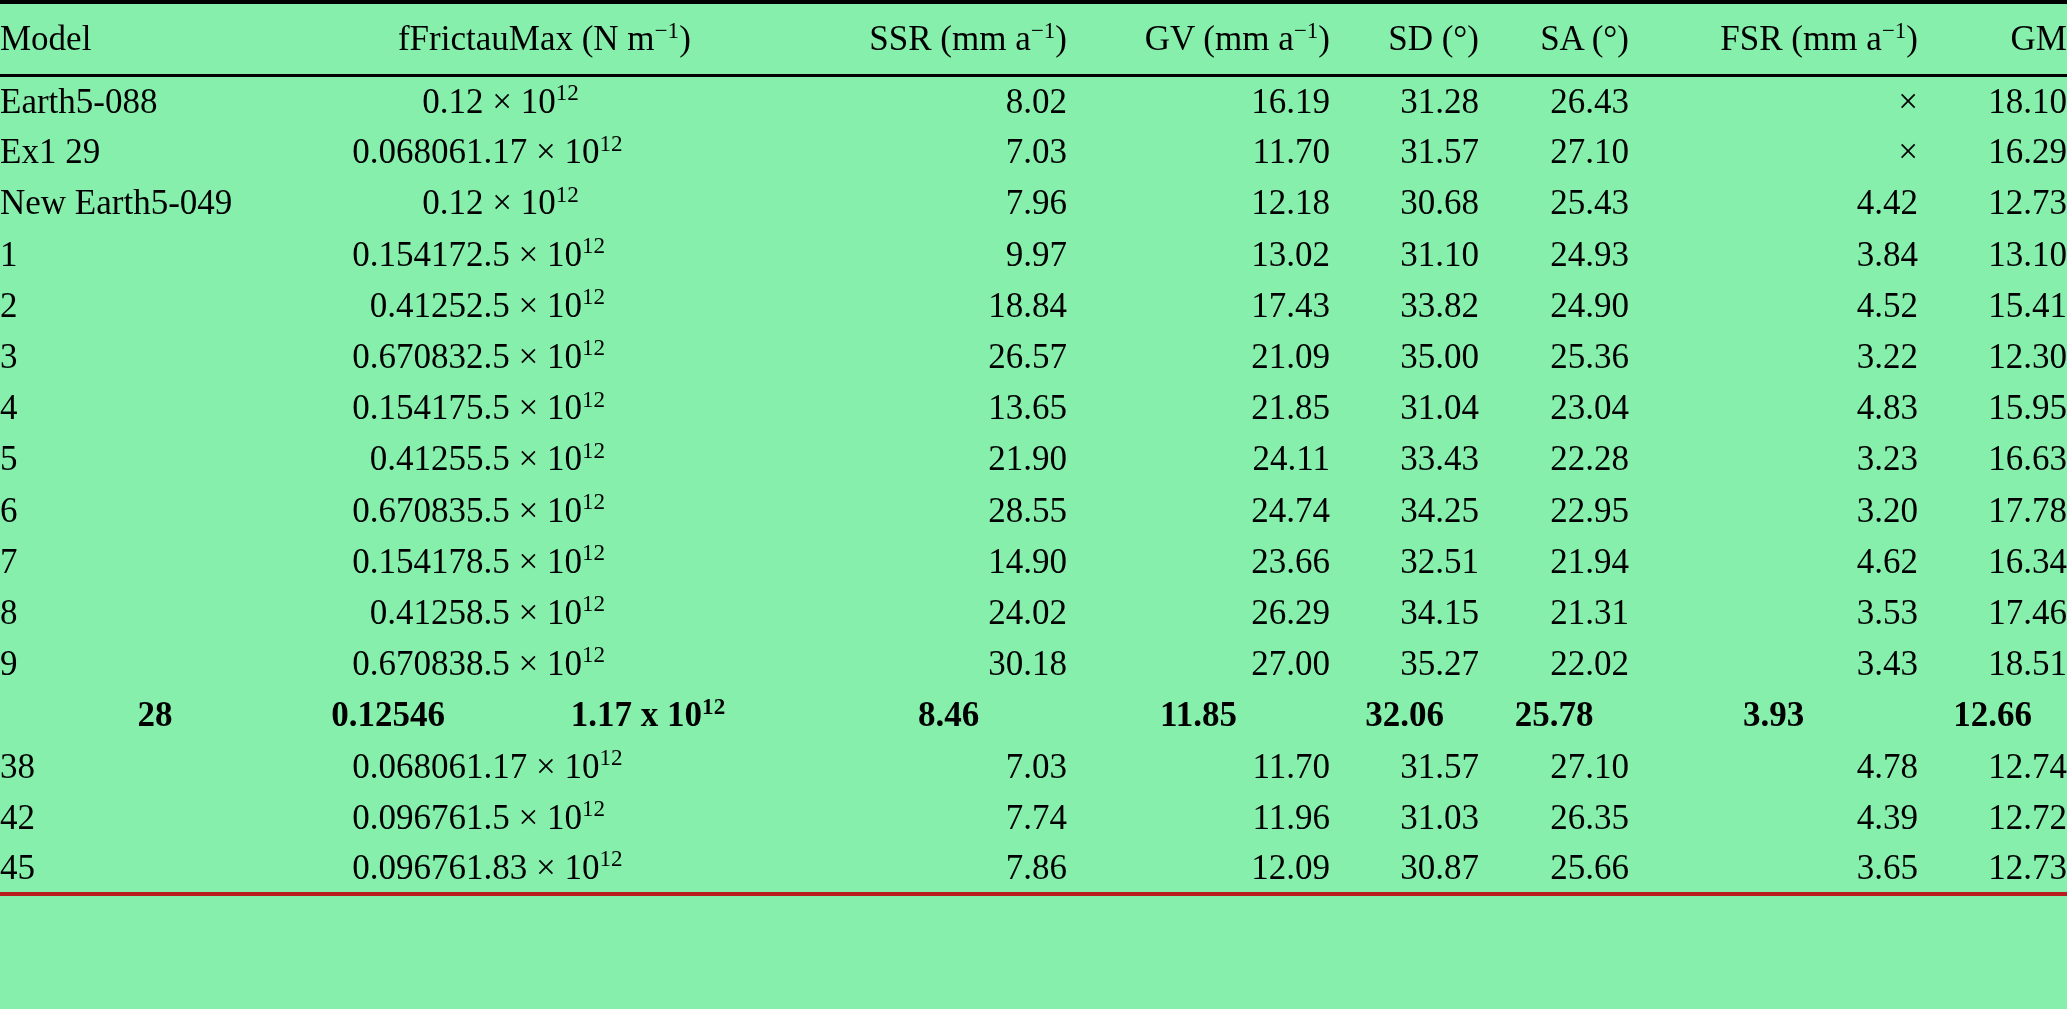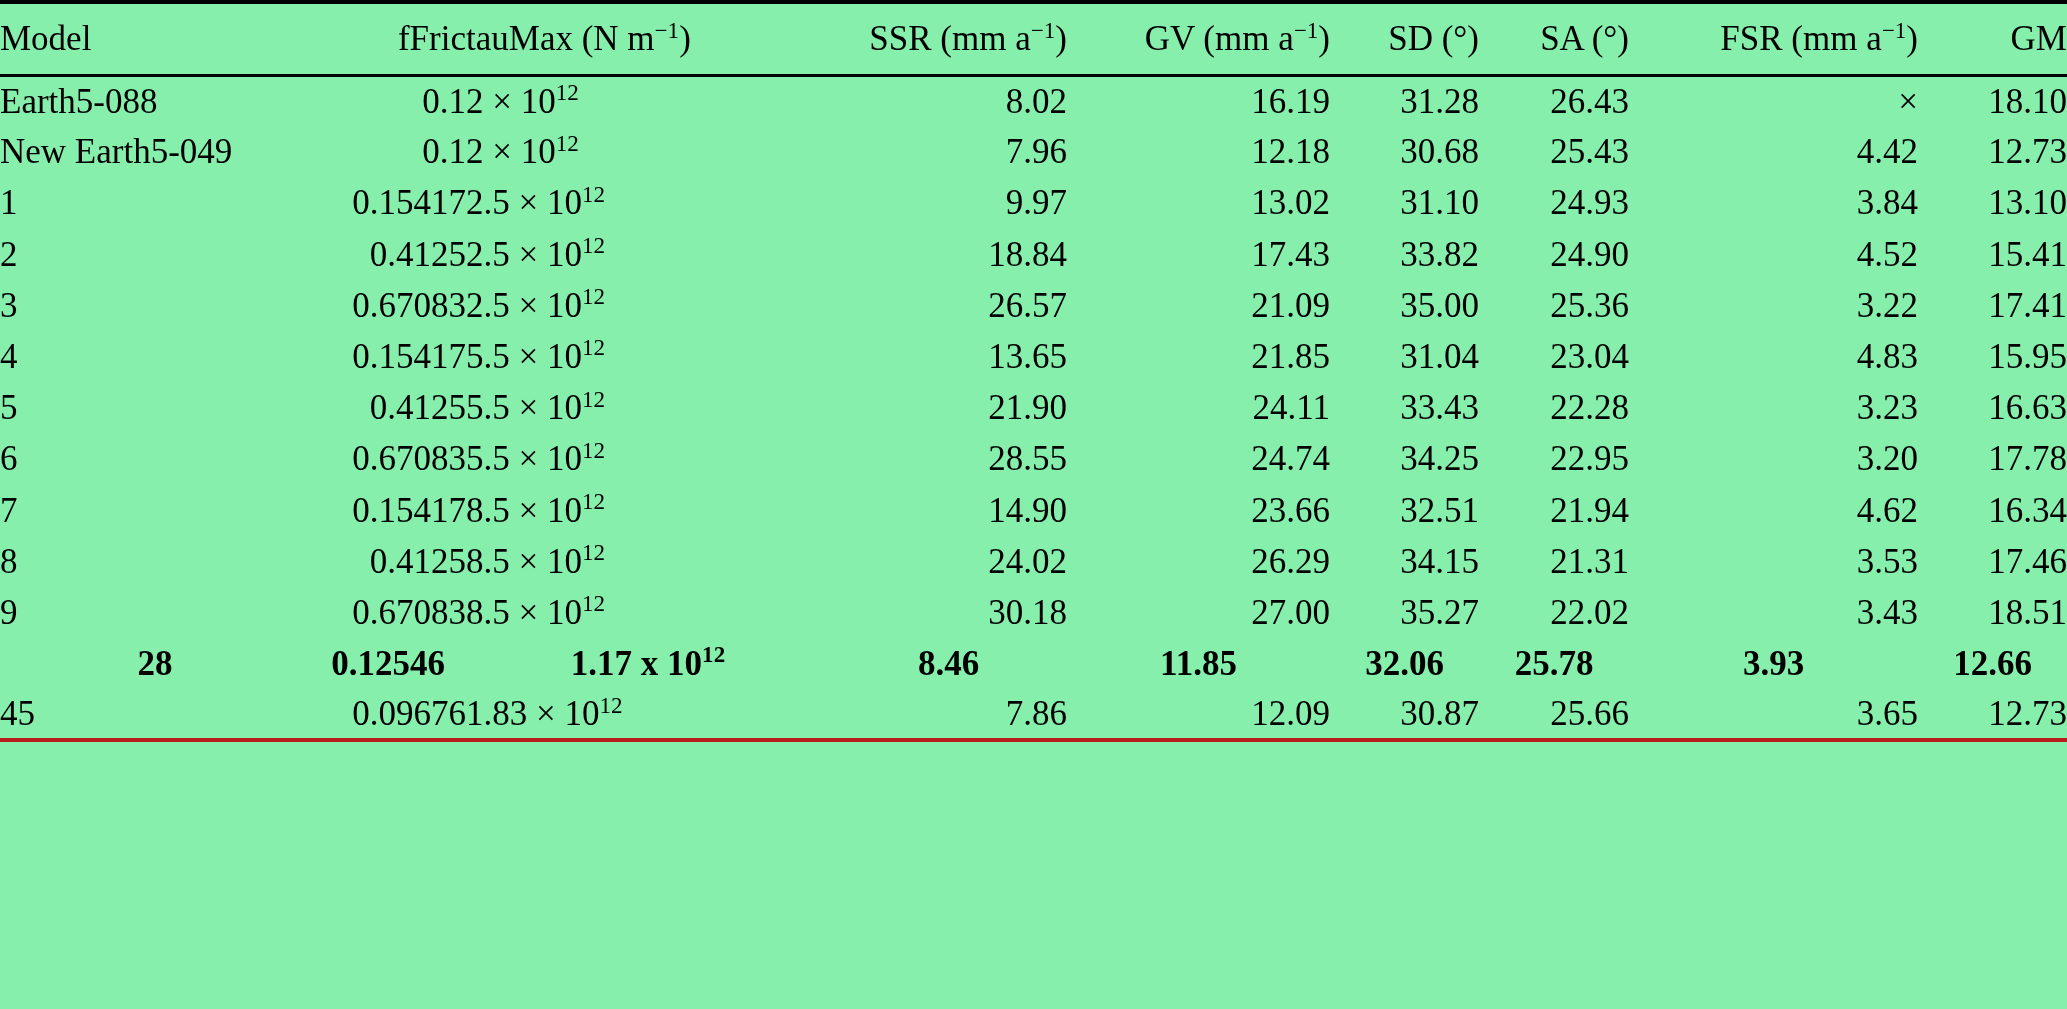--- a/index.html
+++ b/index.html
@@ -85,20 +85,31 @@
           <td class="a1">0.1</td>
           <td class="a2">2 × 10<sup>12</sup></td>
           <td class="a3">8.02</td>
           <td class="a4">16.19</td>
           <td class="a5">31.28</td>
           <td class="a6">26.43</td>
           <td class="a7">×</td>
           <td class="a8">18.10</td>
         </tr>
         <tr>
+          <td class="a0">Ex1 29</td>
+          <td class="a1">0.06806</td>
+          <td class="a2">1.17 × 10<sup>12</sup></td>
+          <td class="a3">7.03</td>
+          <td class="a4">11.70</td>
+          <td class="a5">31.57</td>
+          <td class="a6">27.10</td>
+          <td class="a7">×</td>
+          <td class="a8">16.29</td>
+        </tr>
+        <tr>
           <td class="a0">New Earth5-049</td>
           <td class="a1">0.1</td>
           <td class="a2">2 × 10<sup>12</sup></td>
           <td class="a3">7.96</td>
           <td class="a4">12.18</td>
           <td class="a5">30.68</td>
           <td class="a6">25.43</td>
           <td class="a7">4.42</td>
           <td class="a8">12.73</td>
         </tr>
@@ -126,21 +137,21 @@
         </tr>
         <tr>
           <td class="a0">3</td>
           <td class="a1">0.67083</td>
           <td class="a2">2.5 × 10<sup>12</sup></td>
           <td class="a3">26.57</td>
           <td class="a4">21.09</td>
           <td class="a5">35.00</td>
           <td class="a6">25.36</td>
           <td class="a7">3.22</td>
-          <td class="a8">17.41</td>
+          <td class="a8">12.30</td>
         </tr>
         <tr>
           <td class="a0">4</td>
           <td class="a1">0.15417</td>
           <td class="a2">5.5 × 10<sup>12</sup></td>
           <td class="a3">13.65</td>
           <td class="a4">21.85</td>
           <td class="a5">31.04</td>
           <td class="a6">23.04</td>
           <td class="a7">4.83</td>
@@ -206,20 +217,42 @@
           <td class="a1">0.12546</td>
           <td class="a2">1.17 x 10<sup>12</sup></td>
           <td class="a3">8.46</td>
           <td class="a4">11.85</td>
           <td class="a5">32.06</td>
           <td class="a6">25.78</td>
           <td class="a7">3.93</td>
           <td class="a8">12.66</td>
         </tr>
         <tr>
+          <td class="a0">38</td>
+          <td class="a1">0.06806</td>
+          <td class="a2">1.17 × 10<sup>12</sup></td>
+          <td class="a3">7.03</td>
+          <td class="a4">11.70</td>
+          <td class="a5">31.57</td>
+          <td class="a6">27.10</td>
+          <td class="a7">4.78</td>
+          <td class="a8">12.74</td>
+        </tr>
+        <tr>
+          <td class="a0">42</td>
+          <td class="a1">0.09676</td>
+          <td class="a2">1.5 × 10<sup>12</sup></td>
+          <td class="a3">7.74</td>
+          <td class="a4">11.96</td>
+          <td class="a5">31.03</td>
+          <td class="a6">26.35</td>
+          <td class="a7">4.39</td>
+          <td class="a8">12.72</td>
+        </tr>
+        <tr>
           <td class="a0">45</td>
           <td class="a1">0.09676</td>
           <td class="a2">1.83 × 10<sup>12</sup></td>
           <td class="a3">7.86</td>
           <td class="a4">12.09</td>
           <td class="a5">30.87</td>
           <td class="a6">25.66</td>
           <td class="a7">3.65</td>
           <td class="a8">12.73</td>
         </tr>

